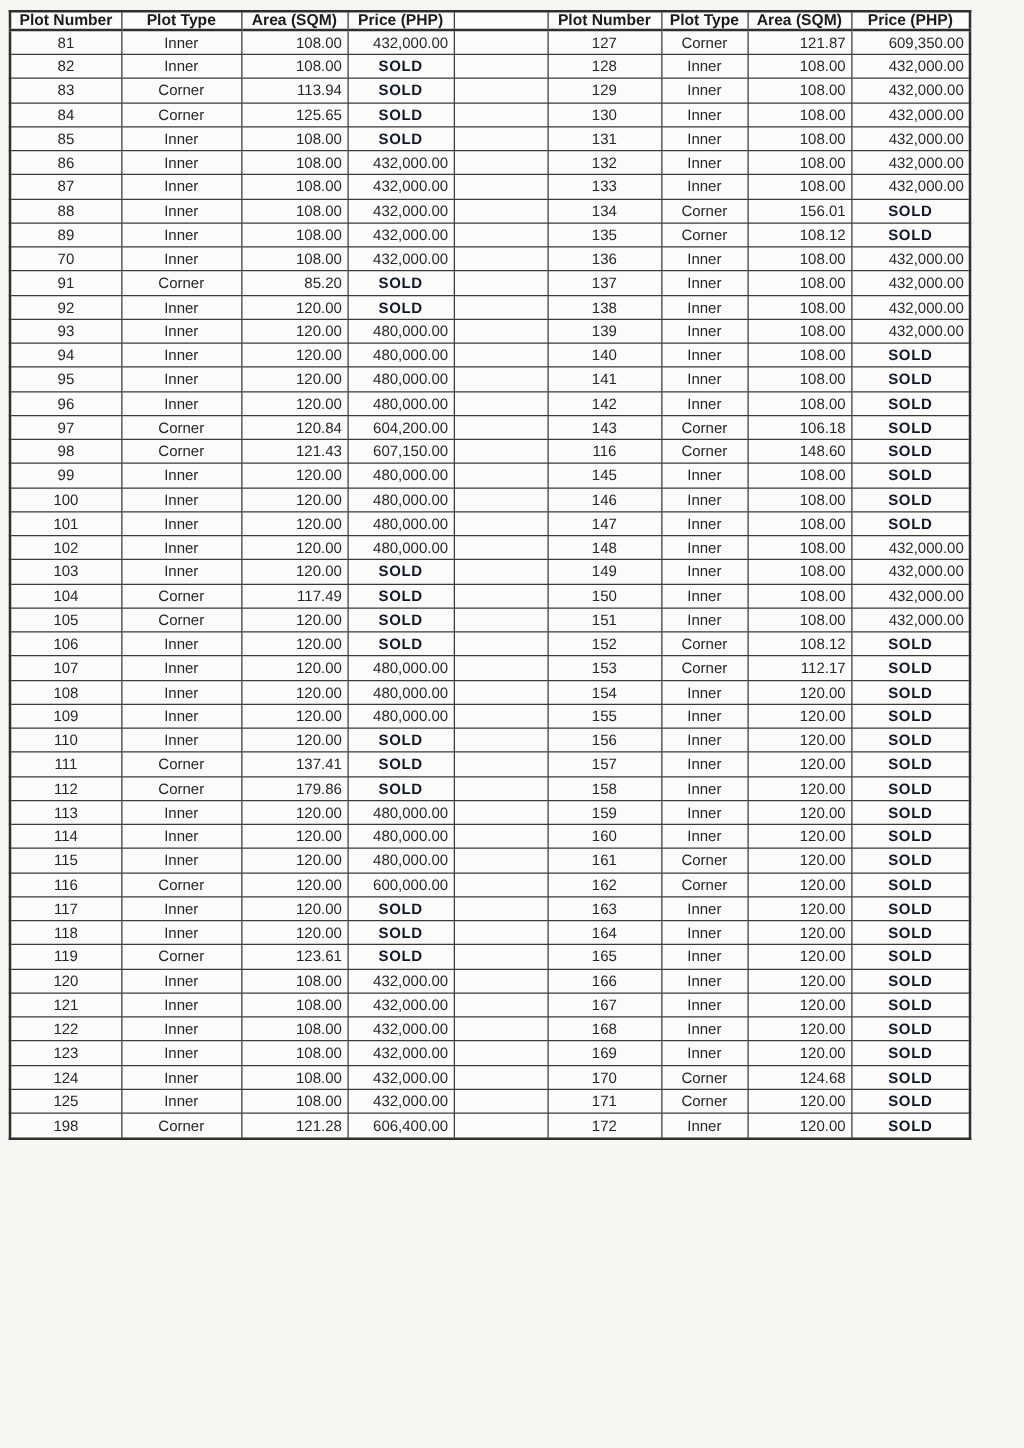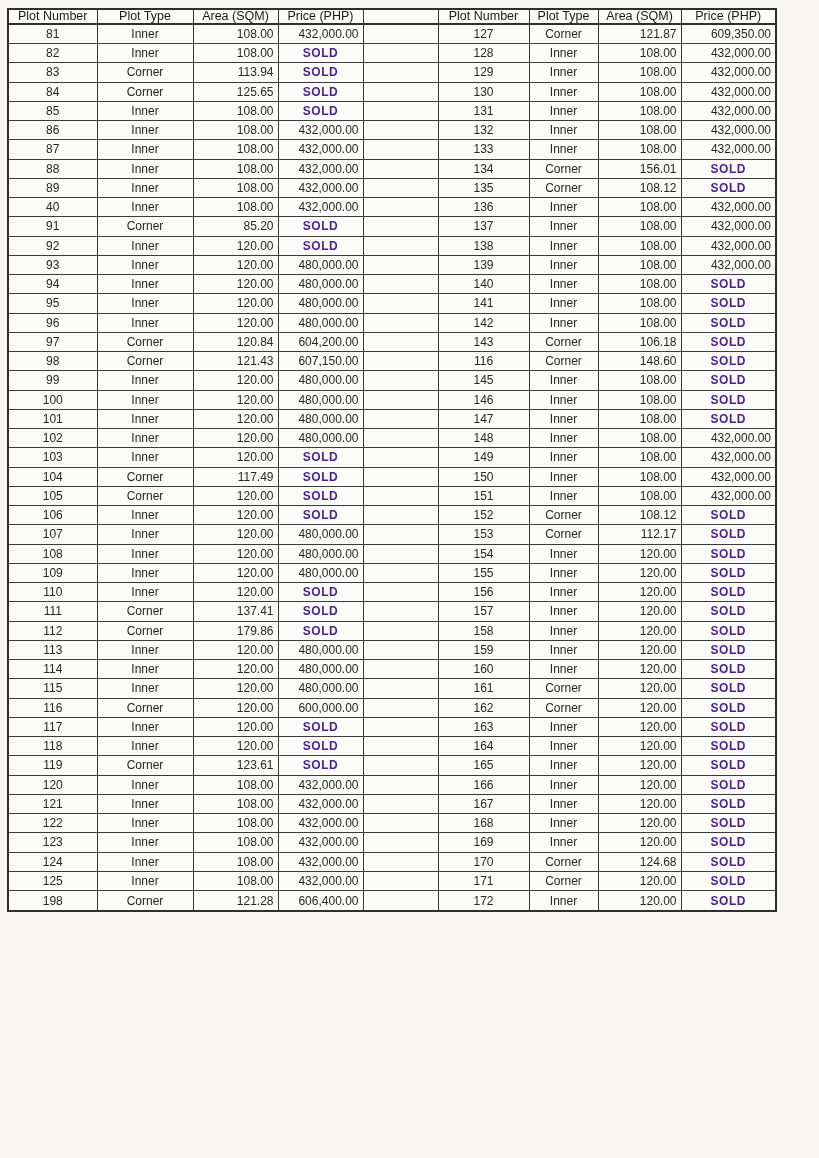--- a/index.html
+++ b/index.html
@@ -26,35 +26,35 @@
     font-size: 12px;
   }
   table.grid th, table.grid td {
     border: 1px solid #3a3a3a;
     padding: 0 4px;
     white-space: nowrap;
     overflow: hidden;
     line-height: 1;
   }
   table.grid thead th {
-    font-weight: normal;
+    font-weight: bold;
     font-size: 12.5px;
     text-align: center;
     color: #1a1a1a;
     border-bottom: 2px solid #2f2f2f;
     background: #fbfbf9;
   }
   td.c-num   { text-align: center; }
   td.c-type  { text-align: center; }
   td.c-area  { text-align: right; padding-right: 9px; }
   td.c-price { text-align: right; padding-right: 7px; }
   td.c-price.sold {
     text-align: center;
     font-weight: bold;
-    color: #4c1d95;
+    color: #0f172a;
     letter-spacing: 0.5px;
   }
   col.gap-col {}
   td.gap, th.gap {
     border-left: 2px solid #2f2f2f;
     border-right: 2px solid #2f2f2f;
     background: #fbfbf9;
   }
 </style>
 </head>
@@ -180,21 +180,21 @@
           <td class="c-type">Inner</td>
           <td class="c-area">108.00</td>
           <td class="c-price">432,000.00</td>
           <td class="gap"></td>
           <td class="c-num">135</td>
           <td class="c-type">Corner</td>
           <td class="c-area">108.12</td>
           <td class="c-price sold">SOLD</td>
         </tr>
         <tr>
-          <td class="c-num">40</td>
+          <td class="c-num">70</td>
           <td class="c-type">Inner</td>
           <td class="c-area">108.00</td>
           <td class="c-price">432,000.00</td>
           <td class="gap"></td>
           <td class="c-num">136</td>
           <td class="c-type">Inner</td>
           <td class="c-area">108.00</td>
           <td class="c-price">432,000.00</td>
         </tr>
         <tr>

